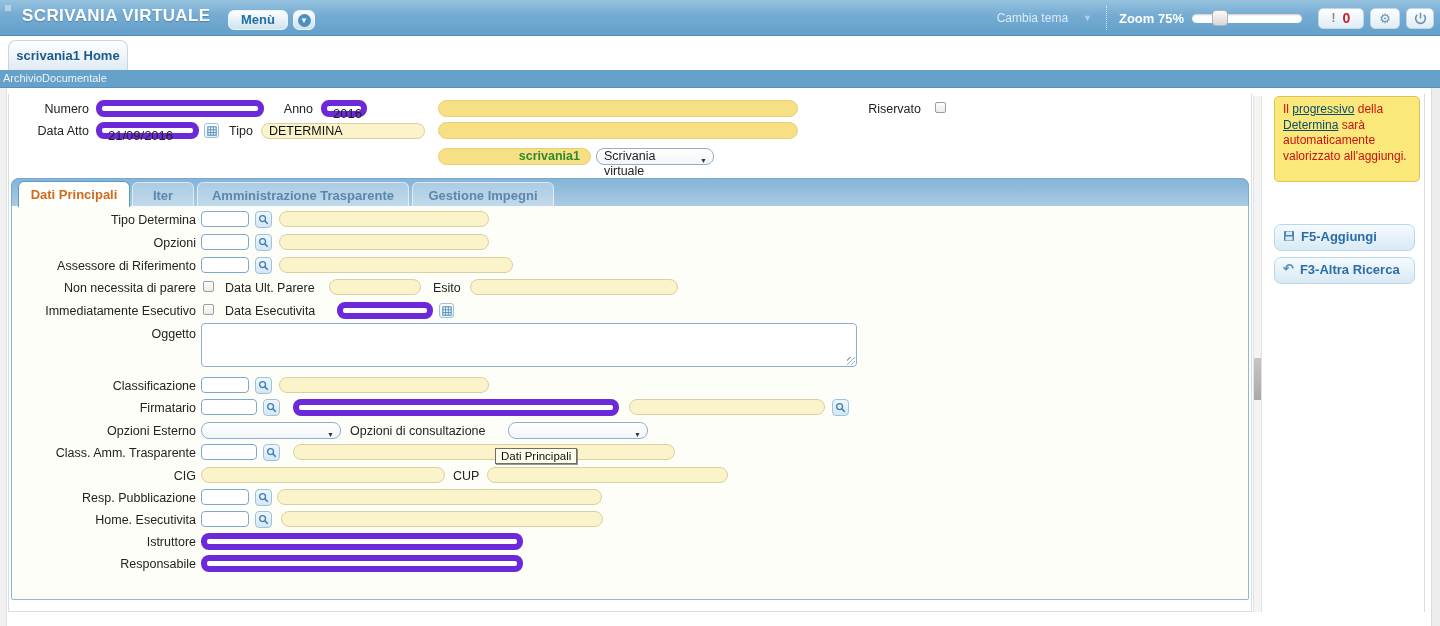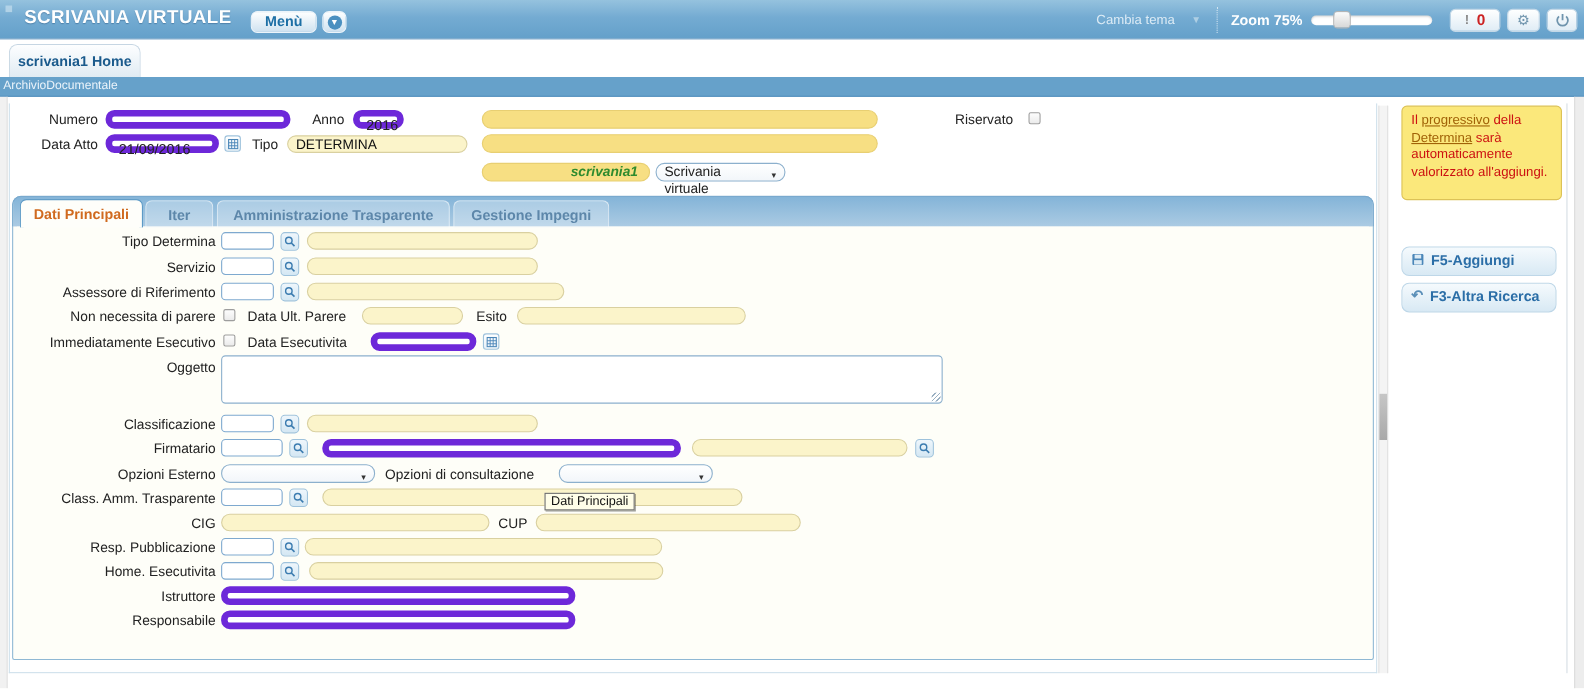--- a/index.html
+++ b/index.html
@@ -107,21 +107,21 @@
     background:repeating-linear-gradient(135deg, transparent 0 2px, #9ab0c2 2px 3px); }
 
   
   .tooltip { position:absolute; left:495px; top:448px; background:#fffee9; border:1px solid #6e6e6e;
     box-shadow:1px 1px 0 rgba(0,0,0,.4); font-size:11.5px; color:#111; padding:1px 5px; white-space:nowrap; }
 
   
   .sidebar { position:absolute; left:1268px; top:94px; width:156px; height:518px; }
   .note-box { position:absolute; left:6px; top:2px; width:146px; height:86px; background:#fbe87b;
     border:1px solid #dcc257; border-radius:5px; padding:5px 8px; color:#cc1111; font-size:12px; line-height:15.5px; }
-  .note-box a { color:#a16207; text-decoration:underline; cursor:pointer; }
+  .note-box a { color:#0c4a6e; text-decoration:underline; cursor:pointer; }
   .side-btn { position:absolute; left:6px; width:141px; height:27px; border-radius:7px;
     background:linear-gradient(#f5fafd,#d8e9f4); border:1px solid #bed7e8; color:#2b6ea7;
     font-weight:bold; font-size:13px; display:flex; align-items:flex-start; gap:6px; padding:4px 0 0 8px; cursor:pointer; }
   .btn-f5 { top:130px; }
   .btn-f3 { top:163px; }
   .undo-icon { color:#5a8fb8; font-size:13px; line-height:14px; font-weight:bold; }
 </style>
 </head>
 <body>
 
@@ -197,21 +197,21 @@
           <rect x="1" y="1" width="10" height="10" fill="none" stroke="#4a86b8" stroke-width="1.2"></rect>
           <path d="M1 4.5h10M4.3 1v10M7.6 1v10M1 7.8h10" stroke="#4a86b8" stroke-width="1"></path>
         </svg>
       </div>
       <span class="ilbl" style="left:220px;">Tipo</span>
       <div class="ypale" style="left:252px;width:164px;top:1px;">DETERMINA</div>
       <div class="ywide" style="left:429px;width:360px;"></div>
     </div>
 
     <div class="orow" style="top:54px;">
-      <div class="ywide owner-val" style="left:429px;width:153px;font-style:italic;">scrivania1</div>
+      <div class="ywide owner-val" style="left:429px;width:153px;">scrivania1</div>
       <div class="sel" style="left:587px;width:118px;">
         <span>Scrivania virtuale</span>
         <span class="sel-caret">▼</span>
       </div>
     </div>
 
     <div class="inner-panel">
       <div class="itabbar">
         <div class="itab itab-active" style="left:6px;width:112px;">
           <span>Dati Principali</span>
@@ -235,21 +235,21 @@
           <div class="magbtn" style="left:243px;">
             <svg width="11" height="11" viewBox="0 0 12 12">
                 <circle cx="5" cy="5" r="3.2" fill="none" stroke="#3c7cb0" stroke-width="1.4"></circle>
                 <line x1="7.5" y1="7.5" x2="10.6" y2="10.6" stroke="#3c7cb0" stroke-width="1.6"></line>
               </svg>
           </div>
           <div class="yf" style="left:267px;width:210px;"></div>
         </div>
 
         <div class="frow" style="top:27px;">
-          <span class="flbl">Servizio</span>
+          <span class="flbl">Opzioni</span>
           <div class="sin" style="left:189px;width:48px;"></div>
           <div class="magbtn" style="left:243px;">
             <svg width="11" height="11" viewBox="0 0 12 12">
                 <circle cx="5" cy="5" r="3.2" fill="none" stroke="#3c7cb0" stroke-width="1.4"></circle>
                 <line x1="7.5" y1="7.5" x2="10.6" y2="10.6" stroke="#3c7cb0" stroke-width="1.6"></line>
               </svg>
           </div>
           <div class="yf" style="left:267px;width:210px;"></div>
         </div>
 

